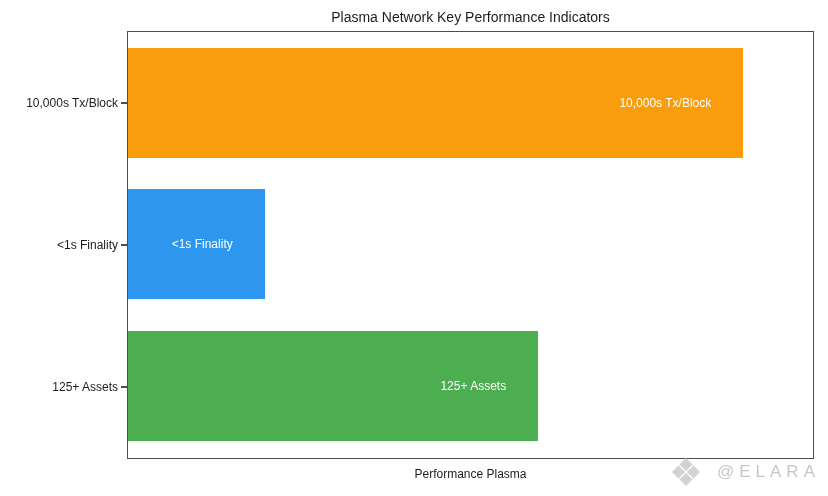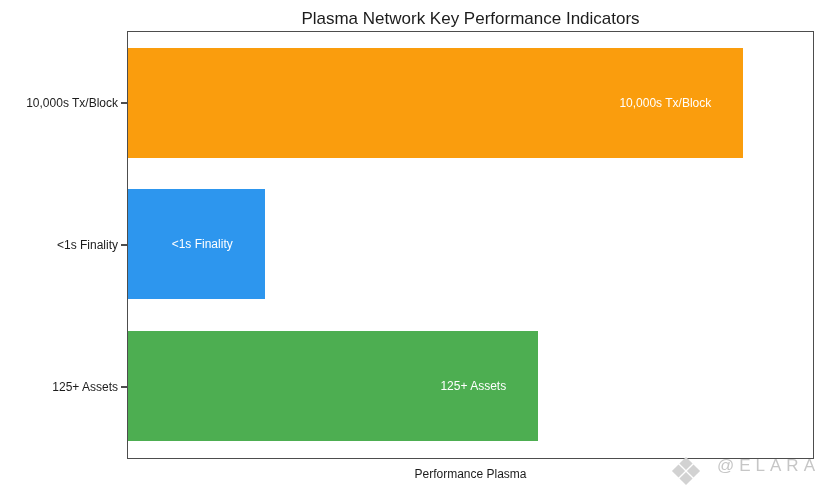--- a/index.html
+++ b/index.html
@@ -10,21 +10,21 @@
     background: #ffffff;
     font-family: "Liberation Sans", sans-serif;
     overflow: hidden;
   }
   .chart-title {
     position: absolute;
     left: 127px;
     top: 9px;
     width: 687px;
     text-align: center;
-    font-size: 17px;
+    font-size: 14px;
     color: #1c1c1c;
     white-space: nowrap;
   }
   .plot-area {
     position: absolute;
     left: 127px;
     top: 31px;
     width: 687px;
     height: 428px;
     border: 1.7px solid #4d4d4d;
@@ -70,21 +70,21 @@
     text-align: center;
     font-size: 12px;
     color: #1c1c1c;
   }
   .watermark {
     position: absolute;
     right: 8px;
     top: 456px;
     height: 32px;
     display: flex;
-    align-items: flex-start;
+    align-items: center;
     gap: 16px;
     color: #c6c6c6;
     font-size: 17px;
     letter-spacing: 5px;
     white-space: nowrap;
     pointer-events: none;
   }
   .watermark svg { display: block; }
 </style>
 </head>

